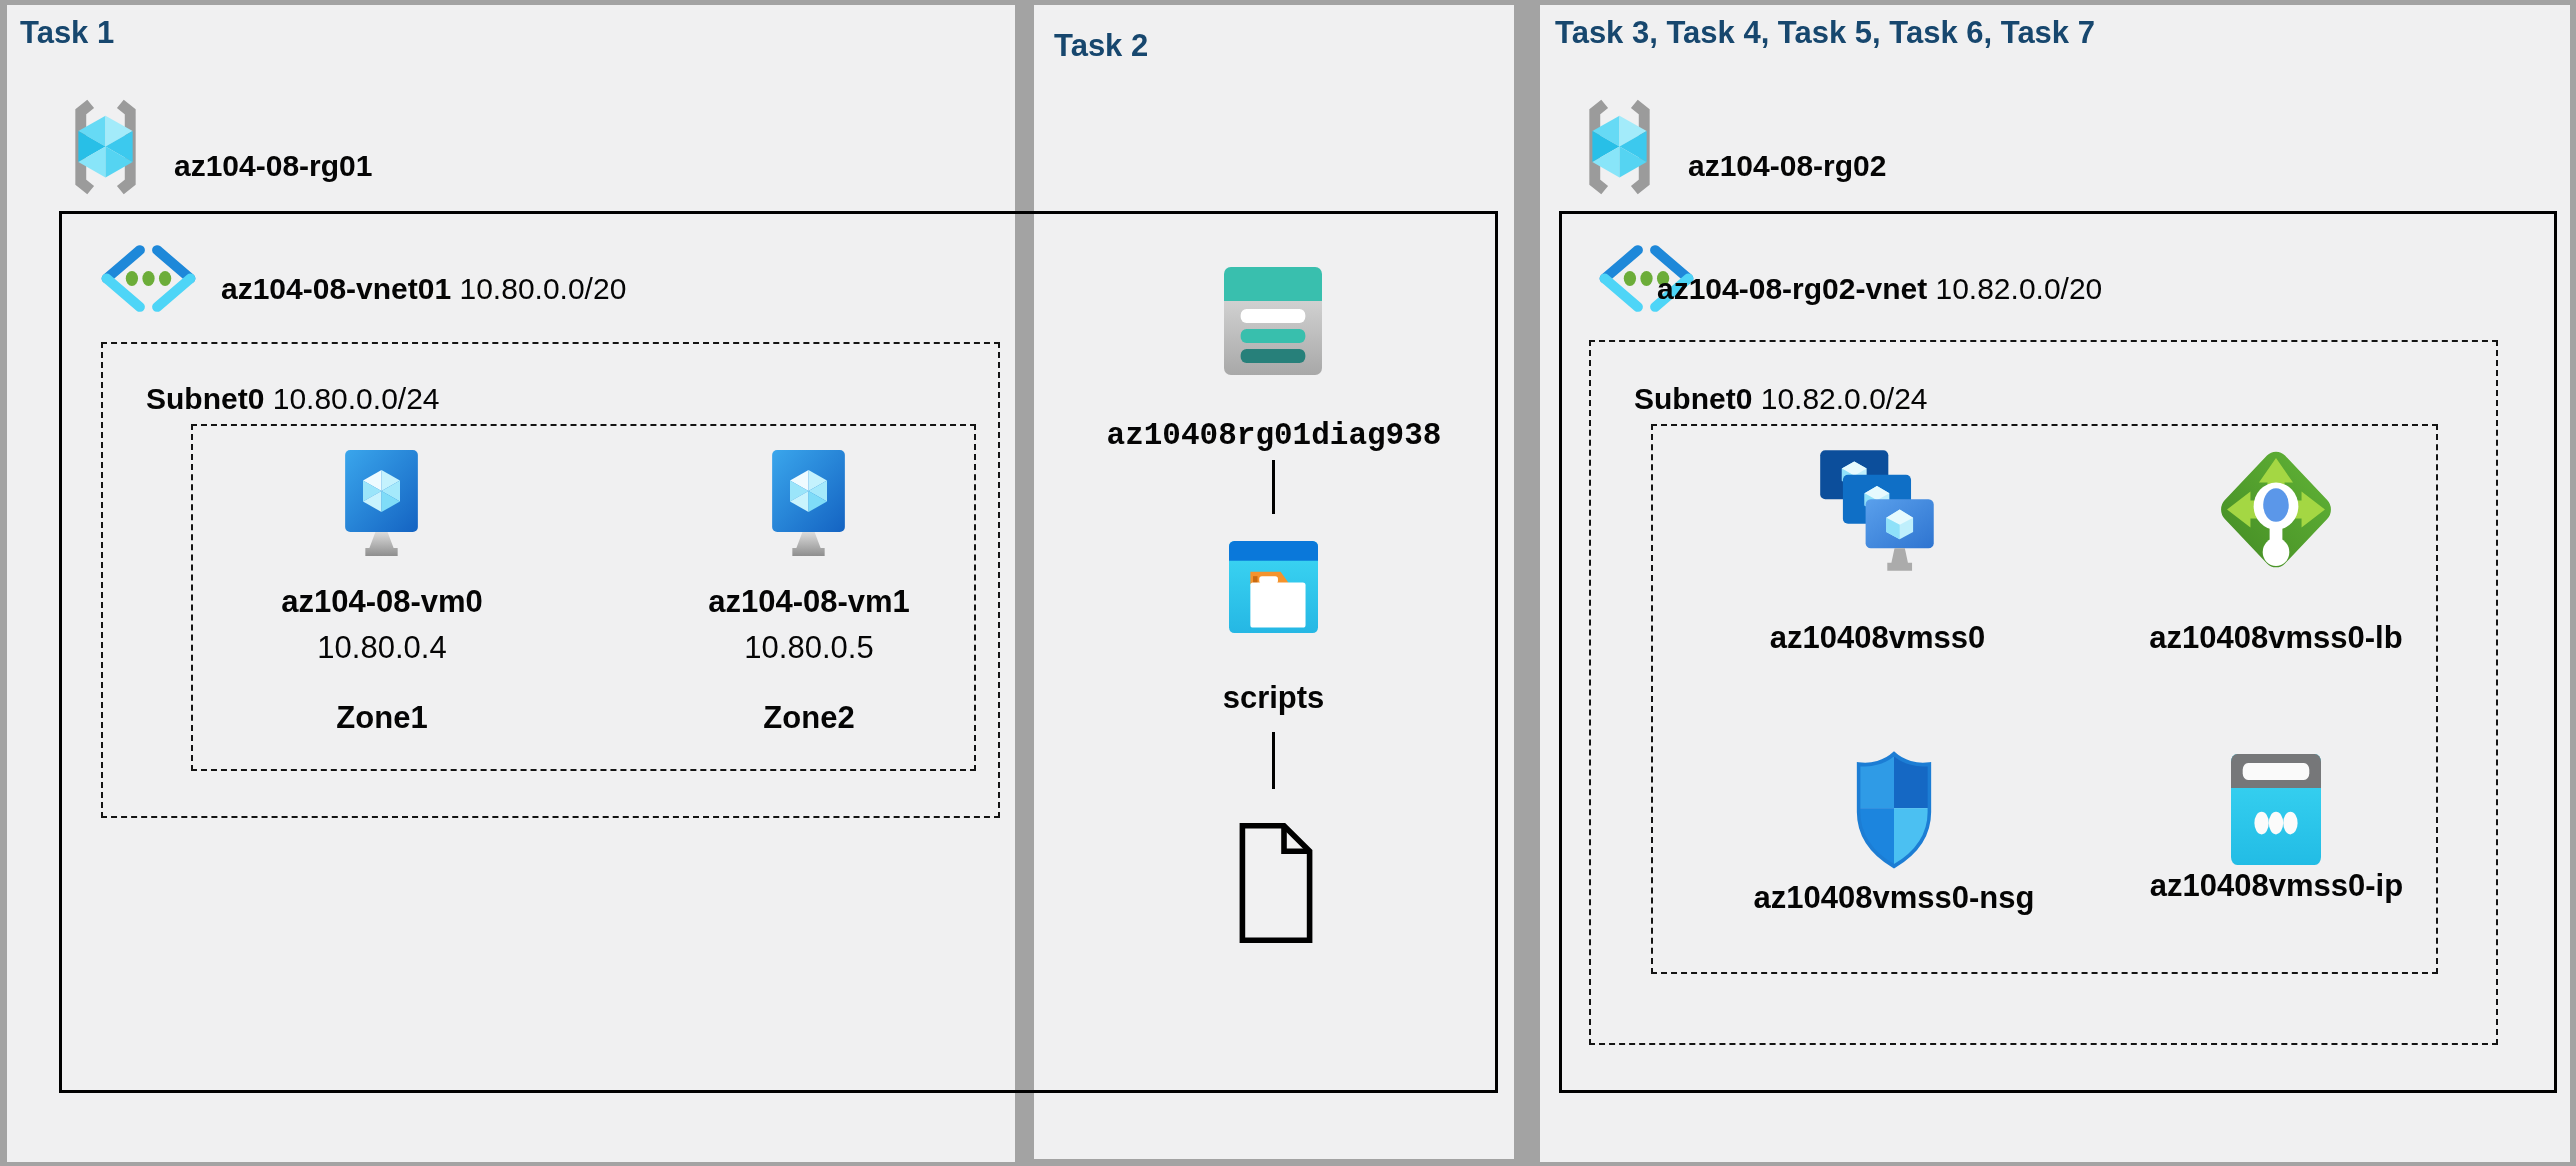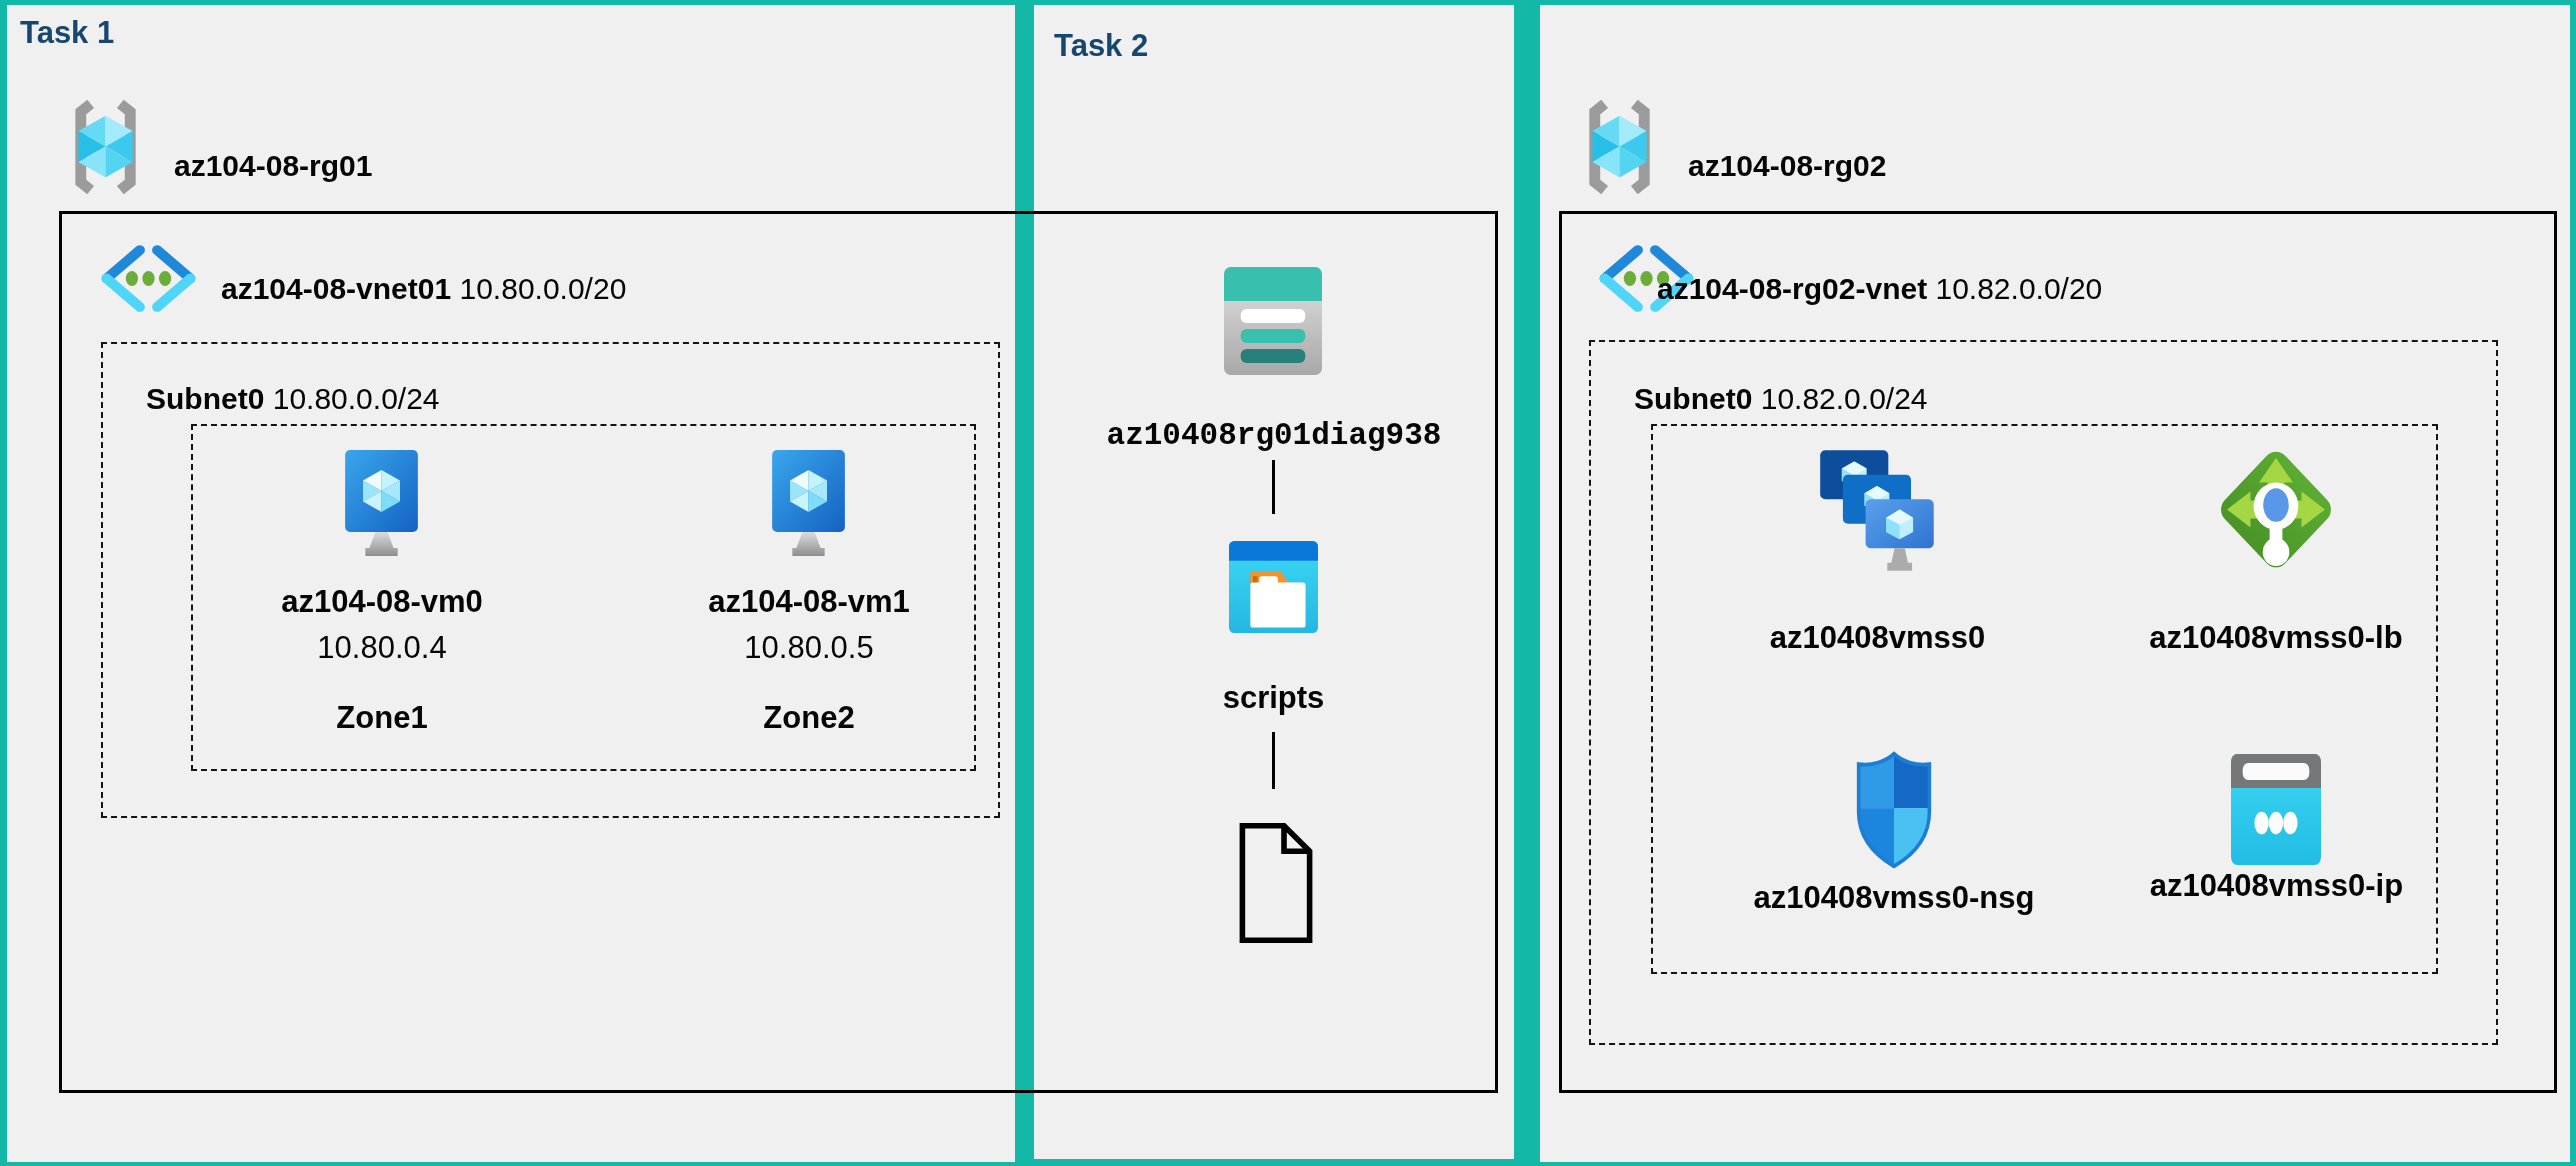--- a/index.html
+++ b/index.html
@@ -1,17 +1,17 @@
 <!DOCTYPE html>
 <html style="font-size:10.8px"><head>
 <meta charset="utf-8">
 <style>
   html,body{margin:0;padding:0;background:#ffffff;}
   #canvas{
-    position:relative;width:2576px;height:1166px;background:#14b8a6;overflow:hidden;
+    position:relative;width:2576px;height:1166px;background:#a3a3a3;overflow:hidden;
     font-family:"Liberation Sans", sans-serif;color:#000;
   }
   .panel{position:absolute;background:#f0f0f1;}
   .title{position:absolute;font-size:31px;font-weight:700;color:#17476E;white-space:nowrap;}
   .blackbox{position:absolute;border:3.4px solid #000;background:transparent;}
   .dashbox{position:absolute;border:2.7px dashed #141414;background:transparent;}
   .rowlabel{position:absolute;font-size:30px;white-space:nowrap;color:#050505;margin-top:20px;}
   .b{font-weight:700;}
   .clabel{position:absolute;font-size:31px;font-weight:700;text-align:center;white-space:nowrap;color:#050505;}
   .clabel.reg{font-weight:400;}
@@ -23,20 +23,21 @@
 <body>
 
 <div id="canvas">
 
   <div class="panel" style="left:6.7px;top:4.7px;width:1008px;height:1157px;"></div>
   <div class="panel" style="left:1034px;top:4.7px;width:480px;height:1154px;"></div>
   <div class="panel" style="left:1540px;top:4.7px;width:1030px;height:1157px;"></div>
 
   <div class="title" style="left:20px;top:15px;">Task 1</div>
   <div class="title" style="left:1054px;top:28px;">Task 2</div>
+  <div class="title" style="left:1555px;top:15px;">Task 3, Task 4, Task 5, Task 6, Task 7</div>
 
   <div class="blackbox" style="left:59px;top:211px;width:1433px;height:876px;"></div>
 
   <div class="icon" style="left:61px;top:98px;width:89px;height:98px;">
     <svg viewBox="0 0 90 100" preserveAspectRatio="none">
       <path d="M30 6 L20 14 L20 86 L30 94" fill="none" stroke="#9B9B9B" stroke-width="11"></path>
       <path d="M60 6 L70 14 L70 86 L60 94" fill="none" stroke="#9B9B9B" stroke-width="11"></path>
       <polygon points="17.6,33.8 45,18 45,49.5" fill="#66DAF5"></polygon>
       <polygon points="45,18 72.4,33.8 45,49.5" fill="#A3EBFA"></polygon>
       <polygon points="17.6,33.8 45,49.5 17.6,65.3" fill="#28BFE7"></polygon>

